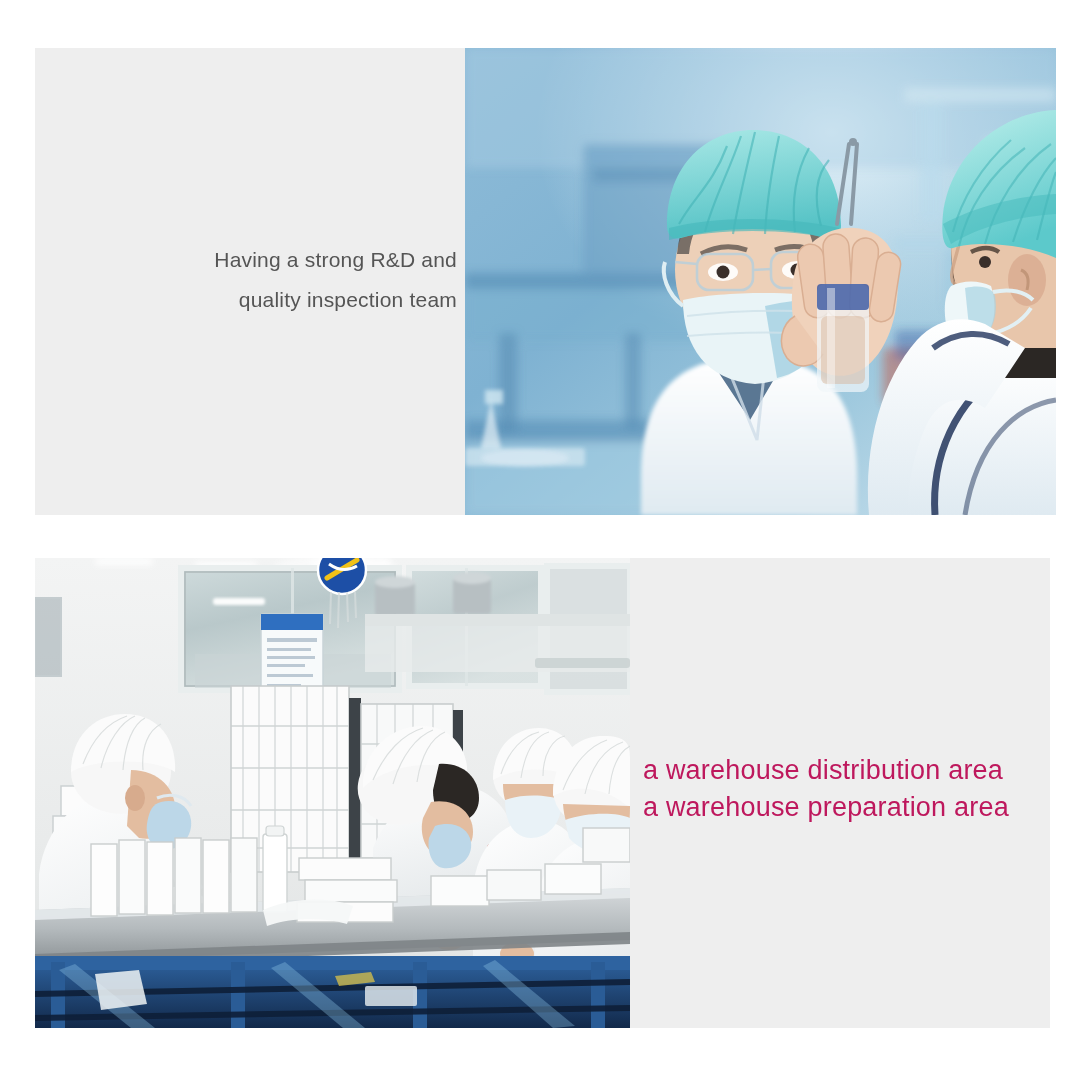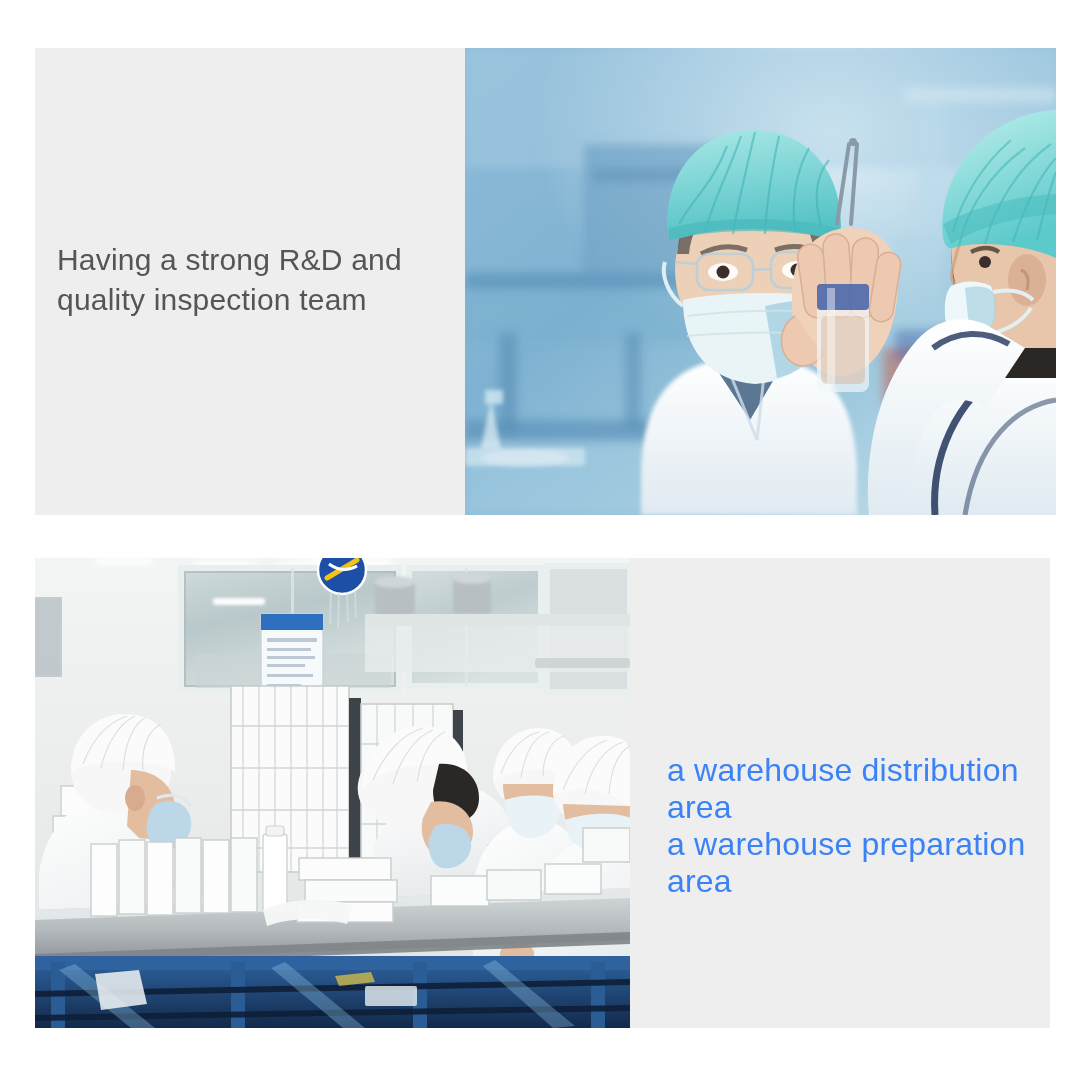--- a/index.html
+++ b/index.html
@@ -28,25 +28,26 @@
     height: 467px;
     background: #eeeeee;
   }
 
   .caption-top {
     position: absolute;
     left: 57px;
     top: 240px;
     width: 400px;
     color: #555555;
-    font-size: 30px;
+    font-size: 21px;
     line-height: 40px;
     font-weight: 300;
     letter-spacing: 0.2px;
     white-space: pre-line;
+    text-align: right;
   }
 
   .photo-top {
     position: absolute;
     left: 465px;
     top: 48px;
     width: 591px;
     height: 467px;
     overflow: hidden;
   }
@@ -65,25 +66,25 @@
     position: absolute;
     left: 35px;
     top: 558px;
     width: 595px;
     height: 470px;
     overflow: hidden;
   }
 
   .caption-bottom {
     position: absolute;
-    left: 667px;
+    left: 643px;
     top: 752px;
     width: 400px;
-    color: #3b82f6;
-    font-size: 32px;
+    color: #be185d;
+    font-size: 27px;
     line-height: 37px;
     font-weight: 300;
     letter-spacing: 0.2px;
     white-space: pre-line;
   }
 
   .photo-top svg, .photo-bottom svg { display: block; }
 </style>
 </head>
 <body>

